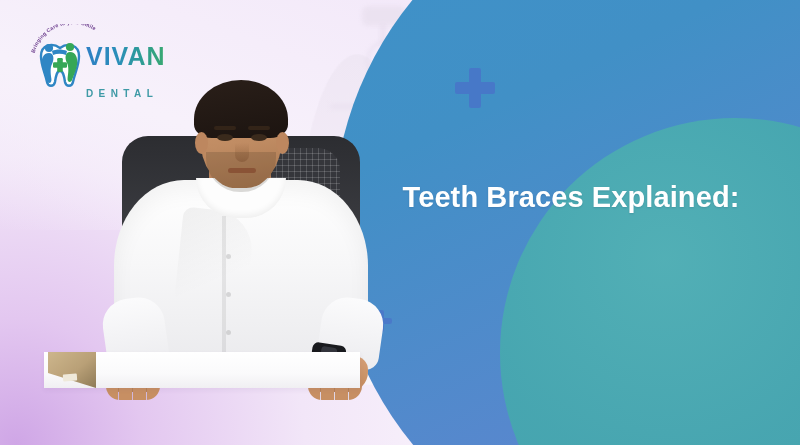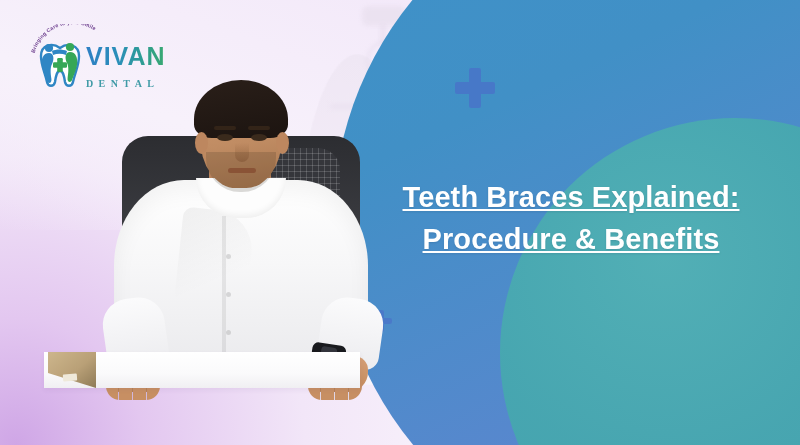--- a/index.html
+++ b/index.html
@@ -350,42 +350,41 @@
     font-size: 25px;
     font-weight: 700;
     letter-spacing: 1px;
     line-height: 1;
     background: linear-gradient(90deg, #2e7fc4 0%, #2b8fb9 40%, #2f9e8e 75%, #3aa96f 100%);
     -webkit-background-clip: text;
     background-clip: text;
     color: transparent;
   }
   .logo-dental {
-    margin-top: 9px;
+    margin-top: 19px;
     font-size: 10px;
     font-weight: 600;
     letter-spacing: 5.4px;
     color: #3f9aa6;
-    font-family: Liberation Serif, serif;
   }
 
   
   .headline {
     position: absolute;
     left: 364px; top: 158px;
     width: 414px;
     text-align: center;
     color: #ffffff;
     font-size: 29px;
     line-height: 1.43;
     font-weight: 700;
     letter-spacing: .1px;
     text-shadow: 0 1px 2px rgba(20,50,80,.16);
   }
-  .headline .ln { display: block; text-decoration: underline; }
+  .headline .ln { display: block; }
 </style>
 </head>
 <body>
 
 <div class="banner">
 
   <div class="bg-wash"></div>
   <div class="bg-wash-top"></div>
 
   <div class="prop prop-petal"></div>
@@ -465,16 +464,15 @@
     </svg>
 
     <div class="logo-word">
       <div class="logo-vivan">VIVAN</div>
       <div class="logo-dental">DENTAL</div>
     </div>
   </div>
 
   <h1 class="headline">
     <span class="ln">Teeth Braces Explained:</span>
-    <span class="ln">Procedure &amp; Benefits</span>
   </h1>
 
 </div>
 
 </body></html>

